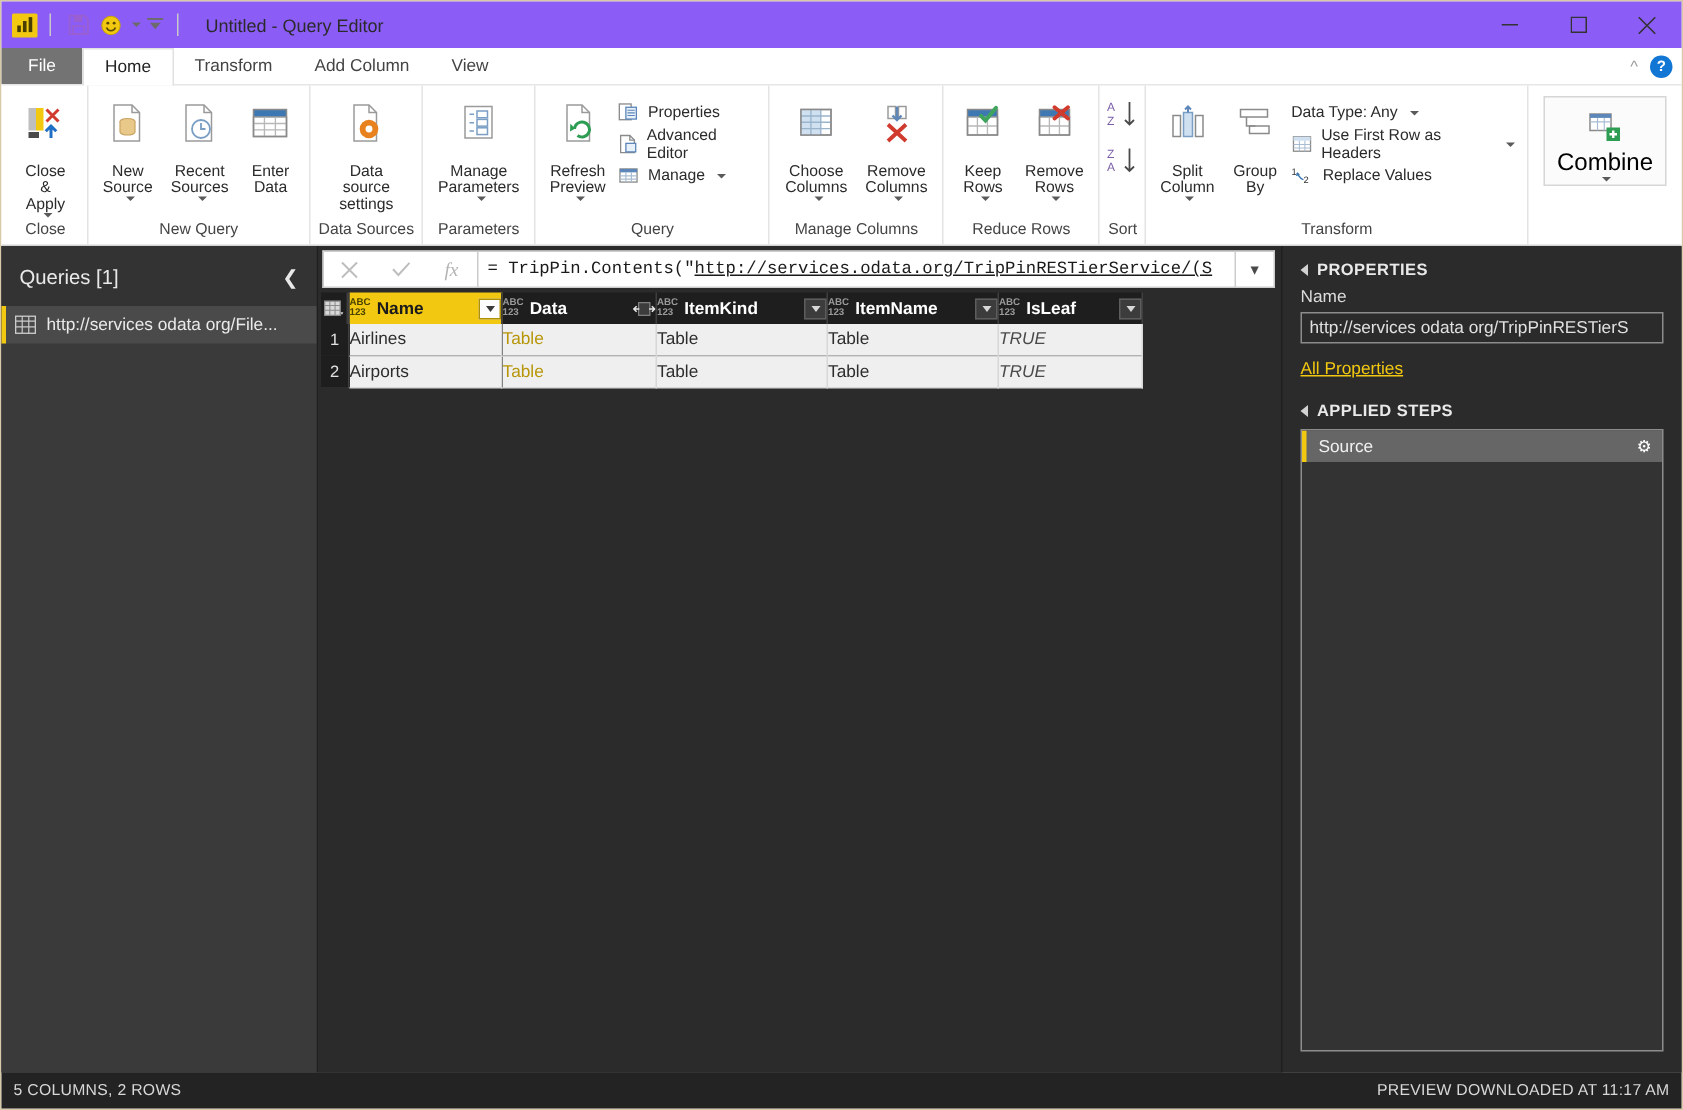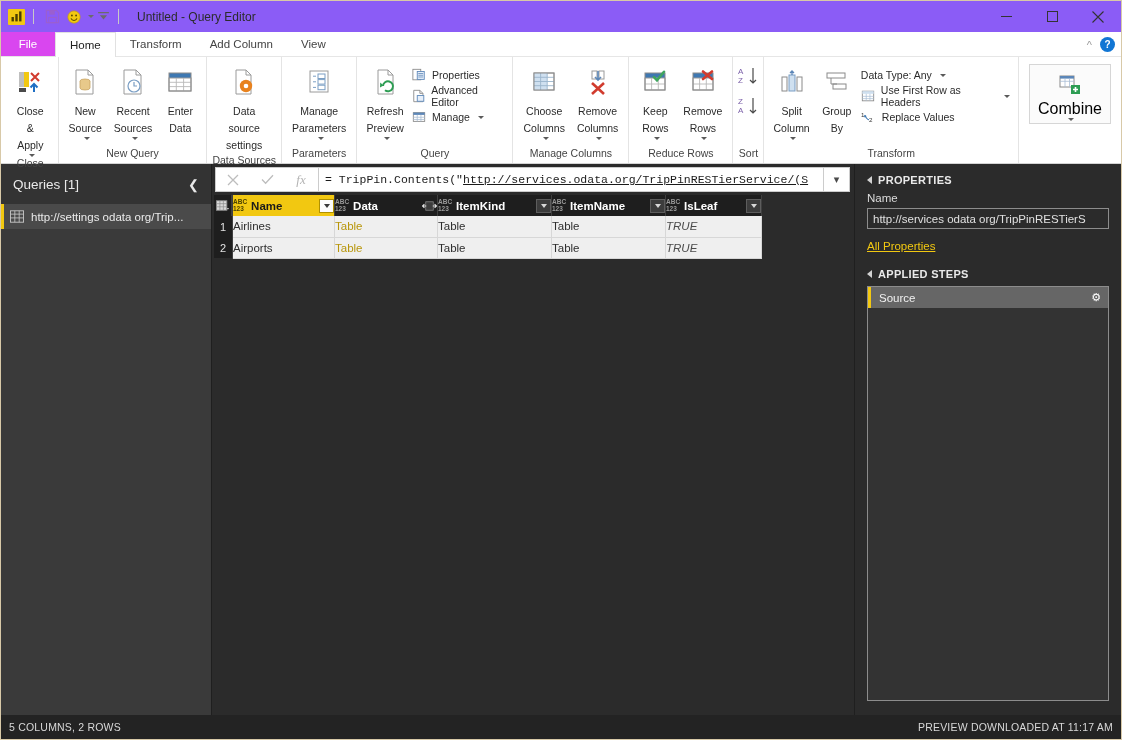--- a/index.html
+++ b/index.html
@@ -65,21 +65,21 @@
   }
   .wc svg { display:block; }
 
   
   .tabbar {
     height: 25px; background: #ffffff; display: flex; align-items: stretch;
     flex: 0 0 auto; position: relative;
     border-bottom: 1px solid #e6e6e6;
   }
   .tab-file {
-    width: 54px; background: #d946ef; color: #ffffff;
+    width: 54px; background: #737373; color: #ffffff;
     display: flex; align-items: center; justify-content: center;
     font-size: 11.5px;
   }
   .tab {
     padding: 0 14px; display: flex; align-items: center;
     font-size: 11.5px; color: #444444;
     background: transparent;
   }
   .tab.active {
     background: #ffffff; color: #222222;
@@ -124,21 +124,21 @@
     display: flex; align-items: center; justify-content: center;
     padding-bottom: 4px;
   }
   .bigbtn {
     display: flex; flex-direction: column; align-items: center;
     padding: 3px 6px 0 6px; min-width: 44px;
     text-align: center;
   }
   .bigbtn .ico { height: 34px; display:flex; align-items:center; justify-content:center; }
   .bigbtn .lbl {
-    font-size: 10.5px; color: #2b2b2b; line-height: 17px; margin-top: 4px;
+    font-size: 10.5px; color: #2b2b2b; line-height: 11px; margin-top: 10px;
     white-space: pre-line;
   }
   .smallcol { display:flex; flex-direction: column; padding-top: 4px; gap: 3px; }
   .smallbtn {
     display: flex; align-items: center; gap: 5px;
     font-size: 10.5px; color: #2b2b2b; padding: 1px 4px 1px 2px;
     height: 18px;
   }
   .smallbtn .sico { width: 16px; height: 16px; display:flex; align-items:center; justify-content:center;}
   .dd-caret {
@@ -744,21 +744,21 @@
         <span class="queries-title">Queries [1]</span>
         <span class="collapse-chev">❮</span>
       </div>
       <div class="query-item">
         <span style="display:flex;align-items:center;margin-left:5px;">
           <svg width="14" height="13" viewBox="0 0 16 14">
             <rect x="0.5" y="0.5" width="15" height="13" fill="none" stroke="#cccccc" stroke-width="1"></rect>
             <path d="M0.5 4.3 h15 M0.5 8.6 h15 M5.5 0.5 v13 M10.5 0.5 v13" stroke="#cccccc" stroke-width="0.9"></path>
           </svg>
         </span>
-        <span class="qlabel">http://settings odata org/Trip...</span>
+        <span class="qlabel">http://services odata org/File...</span>
       </div>
       <div class="queries-rest"></div>
     </div>
 
     <div class="center">
       <div class="formulabar">
         <div class="fb-icons">
           <span class="fbi">
             <svg width="12" height="12" viewBox="0 0 12 12">
                 <path d="M1 1 L11 11 M11 1 L1 11" stroke="#bdbdbd" stroke-width="1.3" fill="none"></path>

